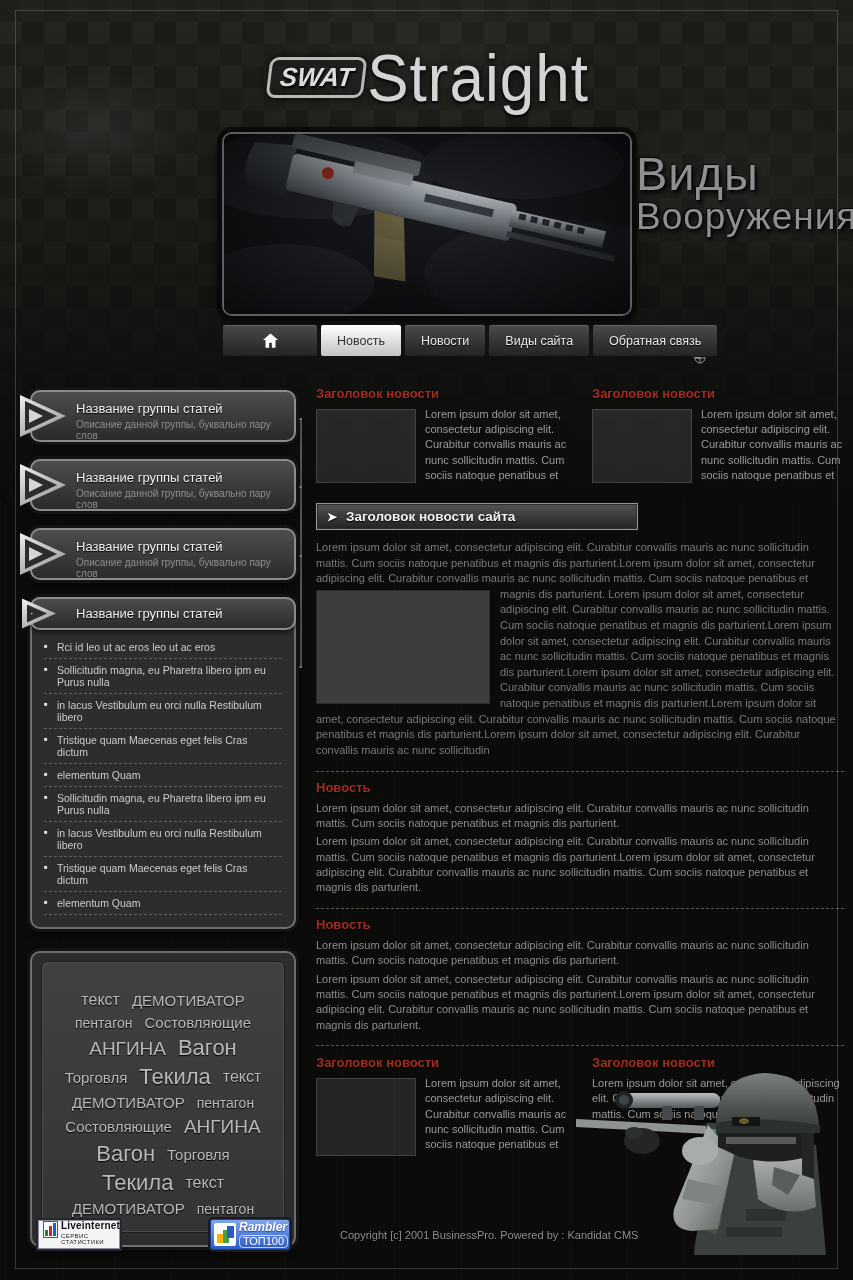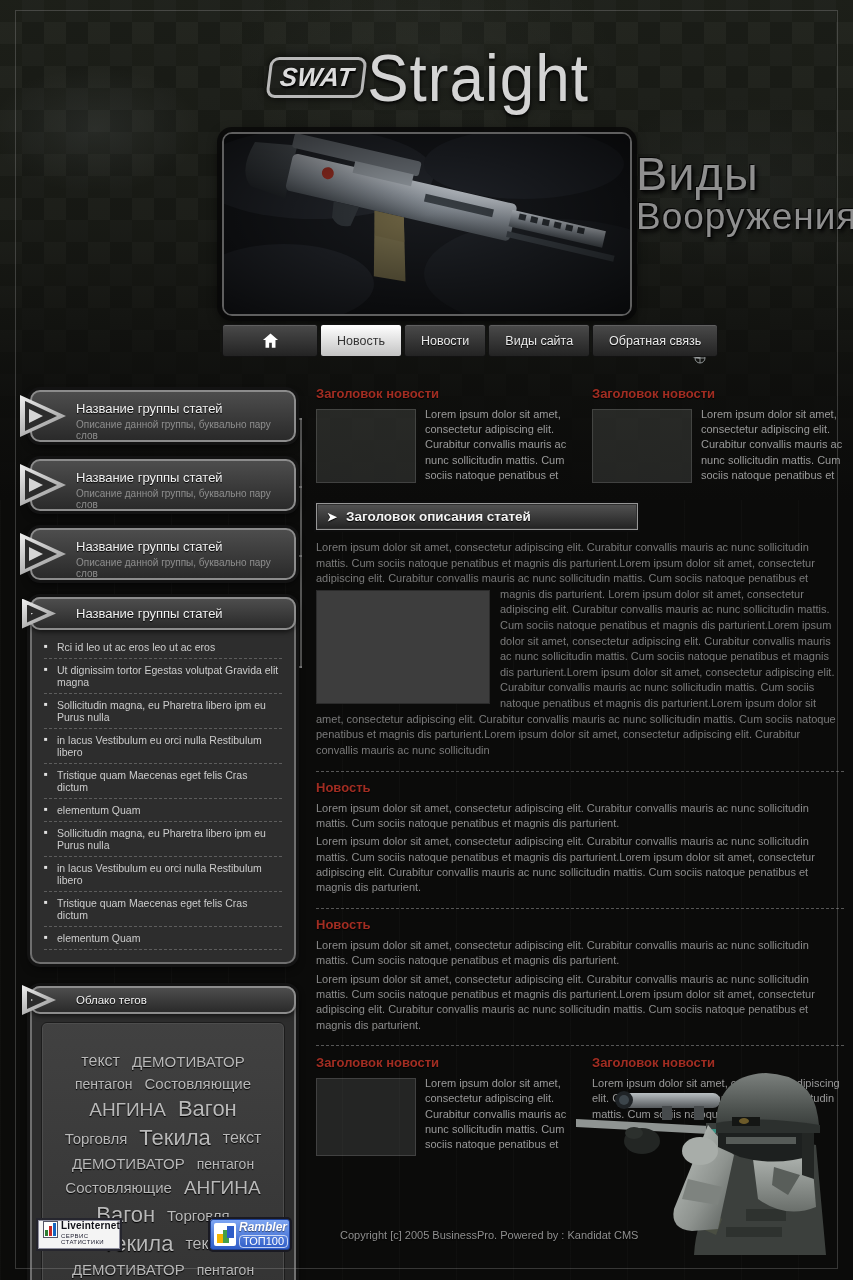--- a/index.html
+++ b/index.html
@@ -267,21 +267,20 @@
             <i class="c1"></i>
             <i class="c2"></i>
             <i class="c3"></i>
           </span>
         <span>Название группы статей</span>
       </div>
       <ul class="links-list">
 
           <li>Rci id leo ut ac eros leo ut ac eros</li>
 
-          <li>Ut dignissim tortor Egestas volutpat Gravida elit magna</li>
 
           <li>Sollicitudin magna, eu Pharetra libero ipm eu Purus nulla</li>
 
           <li>in lacus Vestibulum eu orci nulla Restibulum libero</li>
 
           <li>Tristique quam Maecenas eget felis Cras dictum</li>
 
           <li>elementum Quam</li>
 
           <li>Sollicitudin magna, eu Pharetra libero ipm eu Purus nulla</li>
@@ -289,28 +288,20 @@
           <li>in lacus Vestibulum eu orci nulla Restibulum libero</li>
 
           <li>Tristique quam Maecenas eget felis Cras dictum</li>
 
           <li>elementum Quam</li>
 
       </ul>
     </div>
 
     <div class="tags-panel">
-      <div class="panel-header">
-        <span class="chev small">
-            <i class="c1"></i>
-            <i class="c2"></i>
-            <i class="c3"></i>
-          </span>
-        <span>Облако тегов</span>
-      </div>
       <div class="cloud">
 
           <span class="tag s1">текст</span>
 
           <span class="tag s3">ДЕМОТИВАТОР</span>
 
           <span class="tag s2">пентагон</span>
 
           <span class="tag s3">Состовляющие</span>
 
@@ -361,21 +352,21 @@
       <div class="news-col">
         <div class="news-title">Заголовок новости</div>
         <div class="thumb"></div>
         <div class="news-text">Lorem ipsum dolor sit amet, consectetur adipiscing elit. Curabitur convallis mauris ac nunc sollicitudin mattis. Cum sociis natoque penatibus et</div>
         <div class="clear"></div>
       </div>
     </div>
 
     <div class="section-header">
       <span class="arrow-glyph">➤</span>
-      <span>Заголовок описания статей</span>
+      <span>Заголовок новости сайта</span>
     </div>
 
     <div class="body-text">
       <span>Lorem ipsum dolor sit amet, consectetur adipiscing elit. Curabitur convallis mauris ac nunc sollicitudin mattis. Cum sociis natoque penatibus et magnis dis parturient.Lorem ipsum dolor sit amet, consectetur adipiscing elit. Curabitur convallis mauris ac nunc sollicitudin mattis. Cum sociis natoque penatibus et magnis dis parturient.</span>
       <span class="body-img" style="display:block;"></span>
       <span>Lorem ipsum dolor sit amet, consectetur adipiscing elit. Curabitur convallis mauris ac nunc sollicitudin mattis. Cum sociis natoque penatibus et magnis dis parturient.Lorem ipsum dolor sit amet, consectetur adipiscing elit. Curabitur convallis mauris ac nunc sollicitudin mattis. Cum sociis natoque penatibus et magnis dis parturient.Lorem ipsum dolor sit amet, consectetur adipiscing elit. Curabitur convallis mauris ac nunc sollicitudin mattis. Cum sociis natoque penatibus et magnis dis parturient.Lorem ipsum dolor sit amet, consectetur adipiscing elit. Curabitur convallis mauris ac nunc sollicitudin mattis. Cum sociis natoque penatibus et magnis dis parturient.Lorem ipsum dolor sit amet, consectetur adipiscing elit. Curabitur convallis mauris ac nunc sollicitudin</span>
       <span class="clear" style="display:block;"></span>
     </div>
 
       <section class="news-section">
@@ -479,16 +470,16 @@
         <i class="a"></i>
         <i class="b"></i>
         <i class="c"></i>
       </span>
     <span class="rb-txt">
       <span class="rb-title">Rambler</span>
       <span class="rb-sub">ТОП100</span>
     </span>
   </div>
 
-  <div class="copyright">Copyright [c] 2005 BusinessPro. Powered by : Kandidat CMS</div>
+  <div class="copyright">Copyright [c] 2001 BusinessPro. Powered by : Kandidat CMS</div>
 
   <div class="frame"></div>
 </div>
 
 </body></html>

